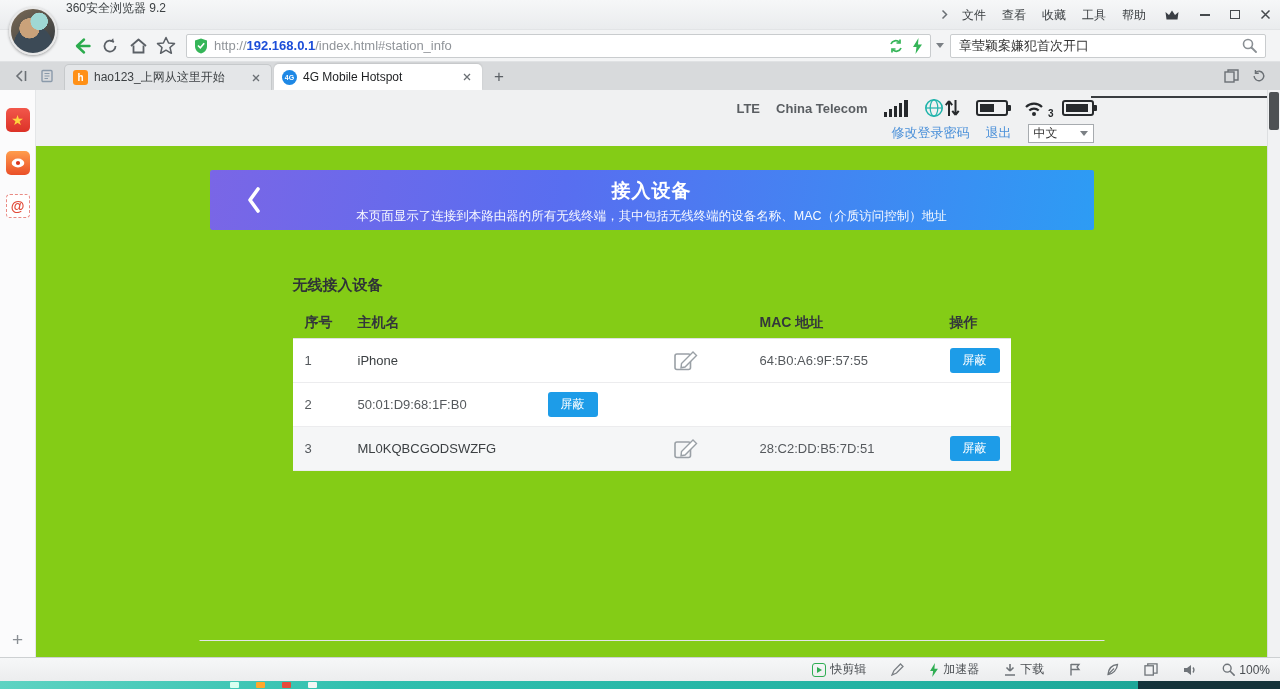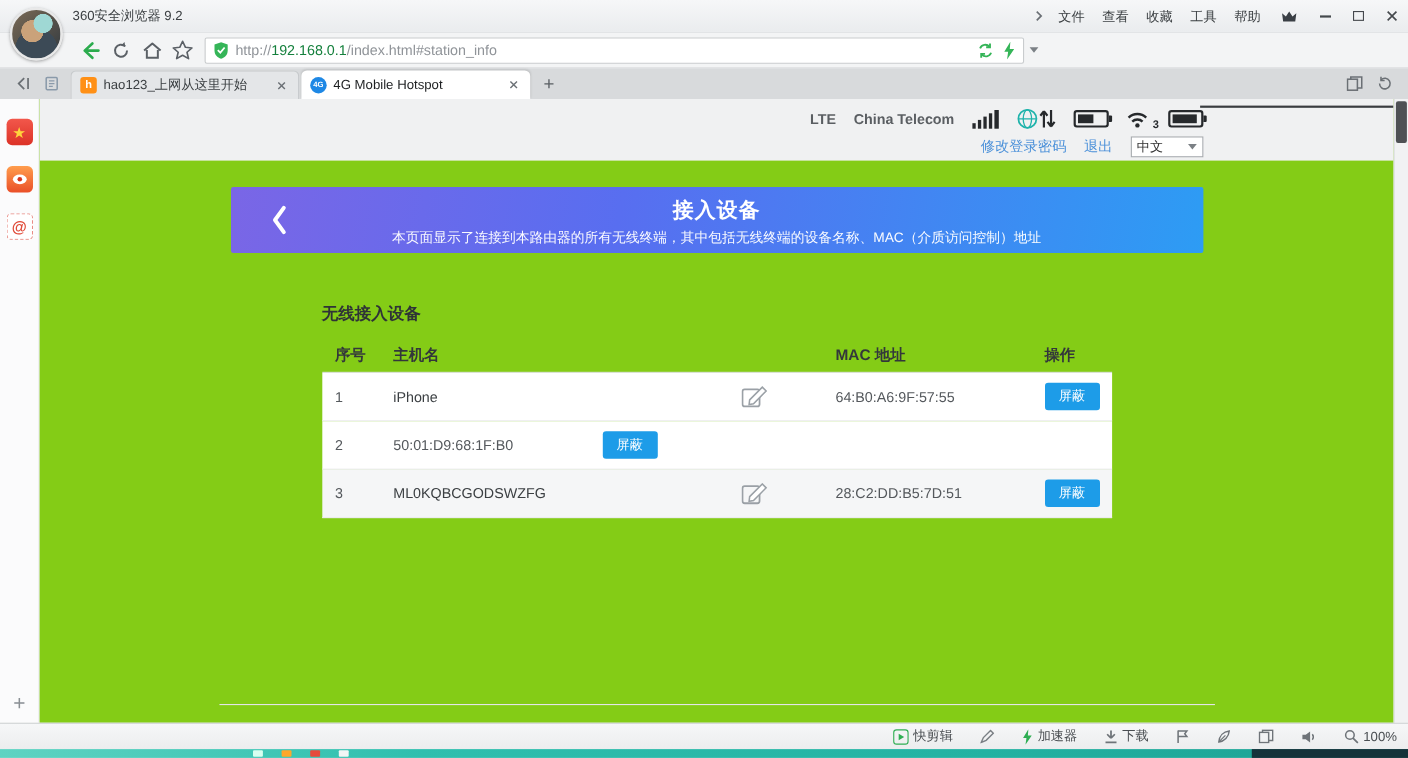--- a/index.html
+++ b/index.html
@@ -1,41 +1,41 @@
 <!DOCTYPE html>
 <html><head>
 <meta charset="utf-8">
 <style>
 *{margin:0;padding:0;box-sizing:border-box}
 body{font-family:"Liberation Sans","DejaVu Sans",sans-serif;background:#777}
 #app{position:relative;width:1280px;height:689px;background:#fff;overflow:hidden;font-size:13px;color:#333}
 
 
-.titlebar{position:absolute;top:0;left:0;right:0;height:30px;background:linear-gradient(#f6f7f8,#eaecee);border-bottom:1px solid #e2e4e6;display:flex;align-items:center}
+.titlebar{position:absolute;top:0;left:0;right:0;height:30px;background:linear-gradient(#f6f7f8,#eaecee);border-bottom:1px solid #e2e4e6;display:flex;align-items:flex-start}
 .avatar{position:absolute;left:9px;top:7px;width:48px;height:48px;border-radius:50%;z-index:9;border:2px solid #e8e8e8;box-shadow:0 1px 3px rgba(0,0,0,.35);cursor:pointer;background:
  radial-gradient(circle at 64% 28%, #9fd8d4 0 20%, transparent 21%),
  radial-gradient(circle at 42% 44%, #caa27a 0 28%, transparent 29%),
  radial-gradient(circle at 50% 82%, #3c4a56 0 45%, transparent 46%),
  linear-gradient(140deg,#7a6a55,#30383f)}
 .win-title{margin-left:66px;font-size:12px;color:#3c4043}
 .tb-right{margin-left:auto;display:flex;align-items:center;height:100%}
 .menu-chev{display:flex;align-items:center;padding:0 5px;cursor:pointer}
 .menu-item{font-size:12px;color:#3c4043;padding:0 8px;cursor:pointer;line-height:30px}
 .crown{padding:0 10px;cursor:pointer;display:flex;align-items:center}
 .winbtn{width:30px;height:100%;display:flex;align-items:center;justify-content:center;cursor:pointer}
 .min-glyph{display:block;width:10px;height:2px;background:#45494d}
 .max-glyph{display:block;width:10px;height:9px;border:1.4px solid #45494d}
 
 
 .toolbar{position:absolute;top:30px;left:0;right:0;height:32px;background:#f3f4f5;display:flex;align-items:center;padding-left:68px;border-bottom:1px solid #e0e2e4}
 .tool-ic{width:28px;height:26px;display:flex;align-items:center;justify-content:center;border-radius:3px;cursor:pointer;flex:none}
 .urlbox{display:flex;align-items:center;height:24px;background:#fff;border:1px solid #c9ccce;border-radius:2px;width:745px;margin-left:6px;padding:0 7px;gap:6px;flex:none}
 .urltext{font-size:13px;white-space:nowrap;overflow:hidden;flex:1}
 .url-prefix,.url-path{color:#909499}
-.url-host{color:#15803d;font-weight:normal}
+.url-host{color:#1d4ed8;font-weight:bold}
 .url-actions{display:flex;align-items:center;gap:8px}
 .caret{width:0;height:0;border-left:4px solid transparent;border-right:4px solid transparent;border-top:5px solid #7b8085;margin:0 6px 0 5px;cursor:pointer;flex:none}
 .searchbox{display:flex;align-items:center;height:24px;background:#fff;border:1px solid #c9ccce;border-radius:2px;flex:1;margin-right:14px;padding:0 8px;gap:6px}
 .searchbox input{border:none;outline:none;flex:1;font-size:13px;color:#333;font-family:inherit;background:transparent}
 
 
 .tabbar{position:absolute;top:62px;left:0;right:0;height:28px;background:#d8dadc;display:flex;align-items:flex-end}
 .tab-side{display:flex;align-items:center;gap:12px;padding:0 10px 7px 14px}
 .tab{position:relative;display:flex;align-items:center;gap:6px;width:208px;height:26px;padding:0 8px;border-radius:5px 5px 0 0;font-size:12px;cursor:pointer}
 .tab.inactive{background:#e4e6e8;border:1px solid #c6c9cb;border-bottom:none;color:#3c4043;margin-right:2px}
@@ -184,20 +184,27 @@
             <path d="M12 1.5 V5 H8.5" fill="none" stroke="#35b558" stroke-width="1.7"></path>
             <path d="M13 10 a5 5 0 0 1 -8.5 1.5" fill="none" stroke="#35b558" stroke-width="1.7"></path>
             <path d="M4 14.5 V11 H7.5" fill="none" stroke="#35b558" stroke-width="1.7"></path>
           </svg>
         <svg width="11" height="16" viewBox="0 0 11 16">
             <path d="M6.5 0 L1 9 H4.5 L3.5 16 L10 6.5 H6 Z" fill="#35b558"></path>
           </svg>
       </span>
     </div>
     <span class="caret"></span>
+    <div class="searchbox">
+      <input type="text" value="章莹颖案嫌犯首次开口" style="">
+      <svg width="15" height="15" viewBox="0 0 15 15">
+          <circle cx="6" cy="6" r="4.5" fill="none" stroke="#8a8f94" stroke-width="1.6"></circle>
+          <path d="M9.5 9.5 L14 14" stroke="#8a8f94" stroke-width="1.8" stroke-linecap="round"></path>
+        </svg>
+    </div>
   </div>
 
   <div class="tabbar">
     <div class="tab-side">
       <svg width="14" height="14" viewBox="0 0 14 14">
           <path d="M8 2 L3 7 L8 12" fill="none" stroke="#6b7075" stroke-width="1.6"></path>
           <path d="M11.5 2 V12" stroke="#6b7075" stroke-width="1.6"></path>
         </svg>
       <svg width="14" height="14" viewBox="0 0 14 14">
           <rect x="2" y="1.5" width="10" height="11" rx="1" fill="none" stroke="#8a9aaa" stroke-width="1.4"></rect>

